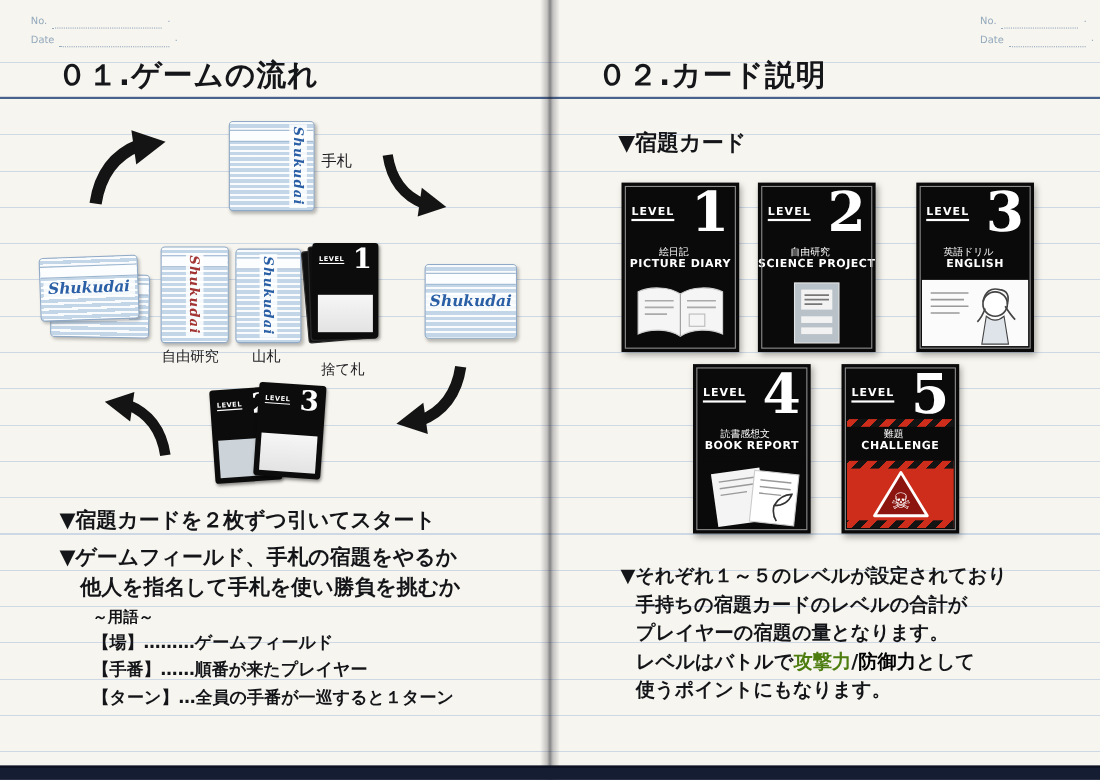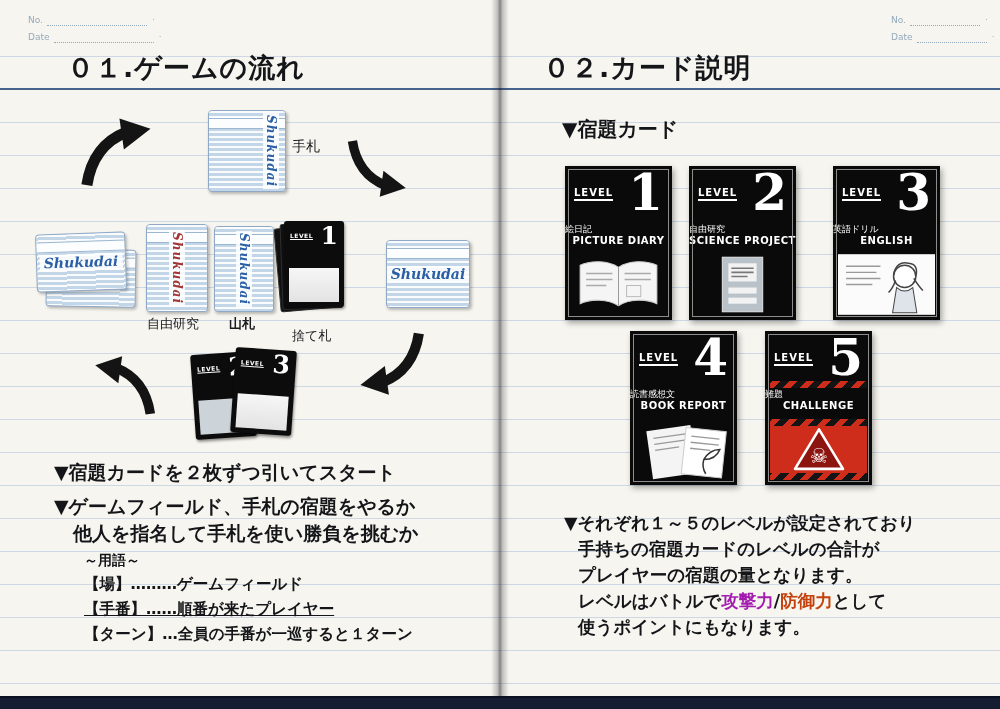--- a/index.html
+++ b/index.html
@@ -18,21 +18,21 @@
   .corner{position:absolute;}
   .tl{left:28px;top:9px;}
   .tr{left:891px;top:9px;}
   .nd-row{display:flex;align-items:flex-end;height:17px;}
   .nd-label{font-size:9px;color:#93a9bd;margin-right:4px;line-height:12px;}
   .nd-line{display:inline-block;width:70px;border-bottom:1px dotted #93a9bd;height:12px;}
   .tl .nd-line{width:100px;}
   .nd-dot{font-size:7px;color:#93a9bd;margin-left:3px;line-height:12px;}
 
   .page-title{position:absolute;font-weight:bold;color:#15161a;font-size:27px;letter-spacing:1px;}
-  .t-left{left:67px;top:50px;}
+  .t-left{left:52px;top:50px;}
   .t-right{left:543px;top:50px;}
 
   
   .blue-deck{position:absolute;background:#d9e6f2;border:1px solid #8fa9c6;border-radius:4px;
     box-shadow:1.5px 2px 3px rgba(0,0,0,.25);overflow:hidden;}
   .blue-deck::before{content:"";position:absolute;inset:0;
     background:repeating-linear-gradient(180deg, rgba(255,255,255,.85) 0 2px, rgba(177,201,224,.55) 2px 5px);}
   .blue-deck::after{content:"";position:absolute;left:0;right:0;top:7px;height:9px;
     background:#fbfdff;border-top:1px solid #9db6cf;border-bottom:1px solid #9db6cf;}
   .deck-vtext{position:absolute;top:50%;left:50%;transform:translate(-50%,-50%);
@@ -48,21 +48,21 @@
   .hand-deck .deck-vtext{left:auto;right:6px;transform:translateY(-50%);}
   .hwdeck{left:146px;top:224px;width:60px;height:86px;}
   .drawdeck{left:214px;top:226px;width:58px;height:84px;}
   .fieldcard{left:386px;top:240px;width:82px;height:66px;}
   .stack-bot{left:46px;top:249px;width:88px;height:56px;transform:rotate(1deg);}
   .stack-top{left:36px;top:233px;width:88px;height:56px;transform:rotate(-2deg);z-index:2;}
 
   .d-label{position:absolute;font-family:"DejaVu Serif","Liberation Serif",serif;color:#1c1c20;font-size:13px;}
   .lab-hand{left:292px;top:138px;font-size:14px;}
   .lab-hwdeck{left:147px;top:315px;}
-  .lab-draw{left:229px;top:315px;font-weight:bold;}
+  .lab-draw{left:229px;top:315px;}
   .lab-disc{left:292px;top:315px;margin-top:12px;}
 
   
   .mini-card{position:absolute;background:#0c0c0c;border-radius:3px;box-shadow:1px 2px 3px rgba(0,0,0,.45);}
   .mini-card::after{content:"";position:absolute;left:5px;right:5px;bottom:5px;height:34px;
     background:linear-gradient(#f6f6f6,#e3e3e3);}
   .m2::after{background:#cdd4d9;}
   .mini-head{display:flex;align-items:center;padding:4px 6px 0 6px;}
   .mini-lvl{color:#fff;font-size:6px;font-weight:bold;border-bottom:1px solid #fff;letter-spacing:.5px;}
   .mini-num{color:#fff;font-family:"DejaVu Serif","Liberation Serif",serif;font-weight:bold;font-size:25px;line-height:.9;margin-left:auto;}
@@ -81,44 +81,44 @@
   .arr3{left:352px;top:328px;width:82px;height:68px;transform:rotate(180deg);}
   .arr4{left:94px;top:352px;width:64px;height:70px;transform:scaleX(-1);}
 
   
   .note{position:absolute;font-weight:bold;color:#141519;white-space:nowrap;}
   .n1{left:54px;top:460px;font-size:19px;}
   .n2{left:54px;top:494px;font-size:19px;}
   .n3{left:73px;top:521px;font-size:19px;}
   .gt{left:84px;top:552px;font-size:14px;}
   .g1{left:84px;top:574px;font-size:15.5px;}
-  .g2{left:84px;top:599px;font-size:15.5px;text-decoration:underline;}
+  .g2{left:84px;top:599px;font-size:15.5px;}
   .g3{left:84px;top:624px;font-size:15.5px;}
 
   
   .sec{left:562px;top:116px;font-size:20px;}
   .d1{left:564px;top:511px;font-size:17.5px;}
   .d2{left:578px;top:537px;font-size:17.5px;}
   .d3{left:578px;top:563px;font-size:17.5px;}
   .d4{left:578px;top:589px;font-size:17.5px;}
   .d5{left:578px;top:615px;font-size:17.5px;}
-  .atk{color:#a21caf;}
-  .def{color:#c2410c;}
+  .atk{color:#4d7c0f;}
+  .def{color:#000000;}
 
   
   .hw-card{position:absolute;width:107px;height:154px;background:#0a0a0a;
     box-shadow:2px 3px 6px rgba(0,0,0,.35);}
   .hw-card::after{content:"";position:absolute;inset:3px;border:1px solid #8d8d8d;pointer-events:none;}
   .c1{left:565px;top:166px;} .c2{left:689px;top:166px;} .c3{left:833px;top:166px;}
   .c4{left:630px;top:331px;} .c5{left:765px;top:331px;}
   .hw-head{position:absolute;top:2px;left:0;right:0;height:52px;display:flex;align-items:center;padding:0 9px;}
   .hw-lvl{color:#fff;font-size:10px;font-weight:bold;letter-spacing:1px;border-bottom:2px solid #fff;padding-bottom:1px;}
   .hw-num{color:#fff;font-family:"DejaVu Serif","Liberation Serif",serif;font-size:50px;font-weight:bold;
     line-height:.9;margin-left:auto;align-self:flex-start;margin-top:2px;}
-  .hw-jp{position:absolute;top:57px;left:0;right:12px;color:#fff;font-size:9px;text-align:left;}
+  .hw-jp{position:absolute;top:57px;left:0;right:12px;color:#fff;font-size:9px;text-align:center;}
   .hw-en{position:absolute;top:69px;left:0;right:0;color:#fff;font-size:10px;font-weight:bold;text-align:center;letter-spacing:.5px;}
   .hw-illo{position:absolute;left:5px;right:5px;top:88px;bottom:5px;overflow:hidden;}
   .hw-illo svg{width:100%;height:100%;display:block;}
 
   
   .hz{position:absolute;left:5px;right:5px;top:50px;height:7px;
     background:repeating-linear-gradient(-45deg,#141414 0 6px,#cf2d1c 6px 12px);}
   .c5-body{position:absolute;left:5px;right:5px;top:88px;bottom:5px;background:#cf2d1c;
     display:flex;align-items:center;justify-content:center;}
   .c5-body::before,.c5-body::after{content:"";position:absolute;left:0;right:0;height:7px;

